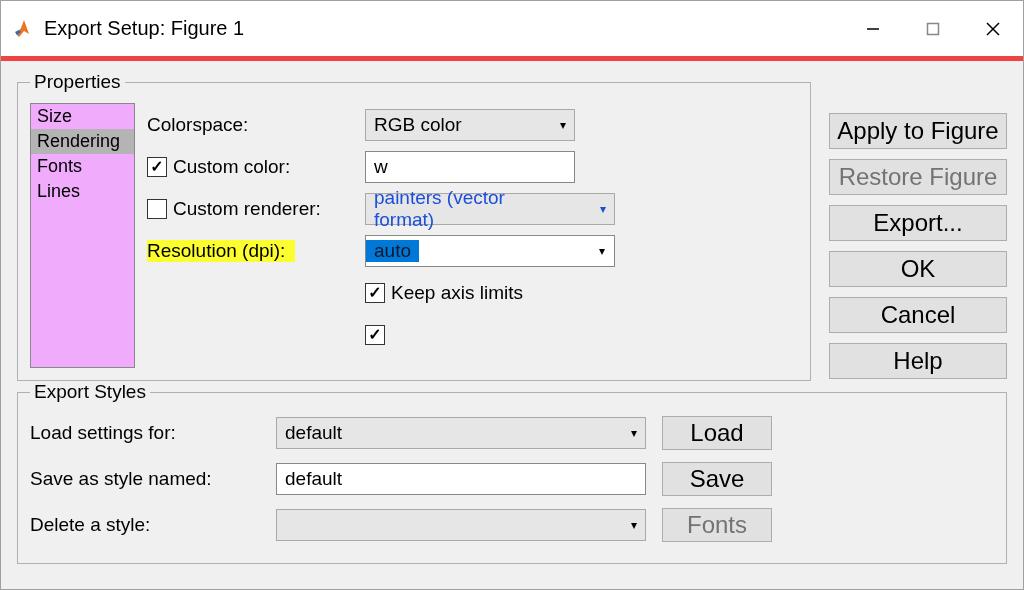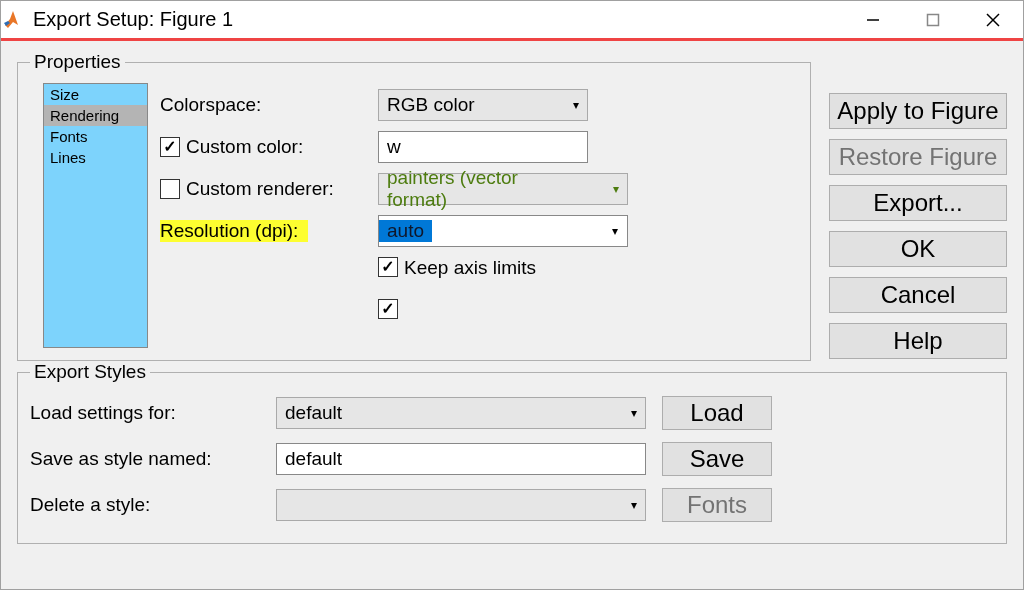--- a/index.html
+++ b/index.html
@@ -13,26 +13,26 @@
   .window {
     width: 1024px;
     height: 590px;
     background: #f0f0f0;
     border: 1px solid #a0a0a0;
     display: flex;
     flex-direction: column;
     position: relative;
   }
   .titlebar {
-    height: 40px;
+    height: 60px;
     background: #fff;
     display: flex;
     align-items: center;
-    padding-left: 0;
-    border-bottom: 3px solid #ef4444;
+    padding-left: 11px;
+    border-bottom: 5px solid #ef4444;
   }
   .titlebar .app-icon {
     width: 24px;
     height: 24px;
     margin-right: 8px;
     position: relative;
   }
   .titlebar .title {
     font-size: 20px;
     flex: 1;
@@ -72,24 +72,23 @@
   .properties {
     flex: 1;
   }
   .prop-body {
     display: flex;
     gap: 12px;
   }
   .cat-list {
     width: 105px;
     height: 265px;
-    background: #7dd3fc;
+    background: #f0abfc;
     border: 1px solid #888;
-    font-size: 15px;
-    margin-left: 13px;
+    font-size: 18px;
   }
   .cat-item {
     padding: 2px 6px;
   }
   .cat-item.selected {
     background: #b4b4b4;
   }
   .settings {
     flex: 1;
     display: grid;
@@ -129,21 +128,21 @@
     background: #e6e6e6;
     border: 1px solid #a9a9a9;
     display: flex;
     align-items: center;
     justify-content: space-between;
     padding: 0 8px;
     width: 100%;
     gap: 30px;
   }
   .dropdown.disabled {
-    color: #4d7c0f;
+    color: #1d4ed8;
   }
   .dropdown .chev {
     font-size: 12px;
     margin-left: 6px;
   }
   .textinput {
     height: 32px;
     background: #fff;
     border: 1px solid #888;
     padding: 0 8px;
@@ -173,20 +172,21 @@
     top: 0;
     bottom: 0;
     width: 24px;
     display: flex;
     align-items: center;
     justify-content: center;
     font-size: 12px;
   }
   .check-row {
     display: flex;
+    align-items: center;
     gap: 6px;
     height: 32px;
   }
   .right-buttons {
     display: flex;
     flex-direction: column;
     gap: 10px;
     width: 178px;
     margin-top: 42px;
   }

